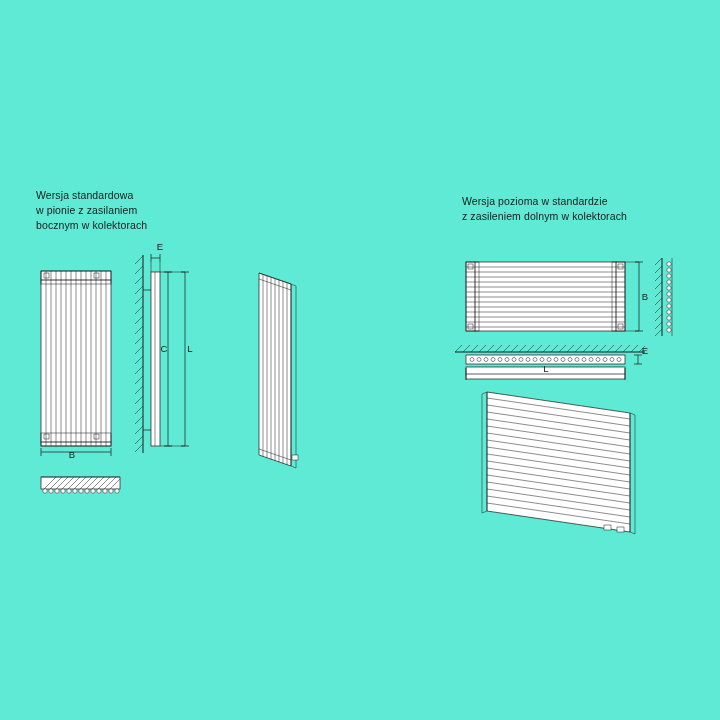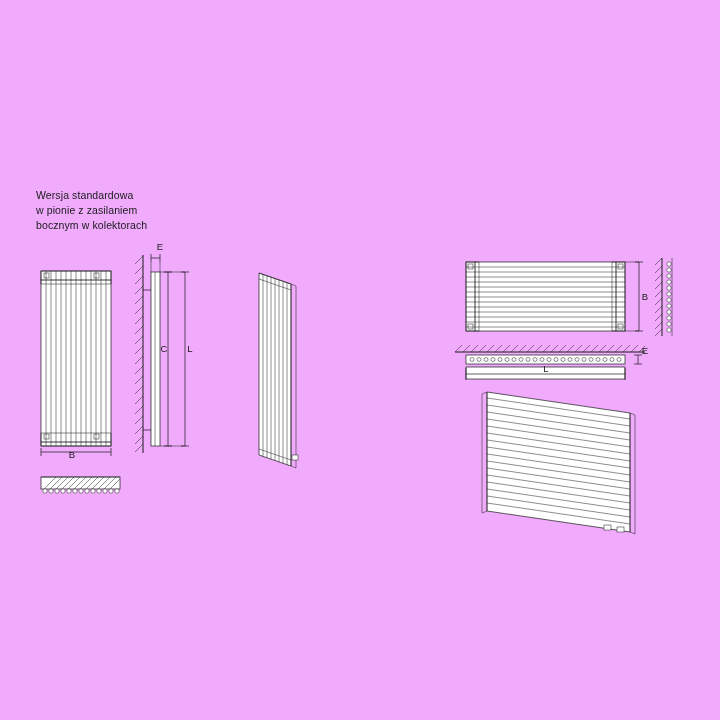--- a/index.html
+++ b/index.html
@@ -4,21 +4,21 @@
 <style>
   html, body {
     margin: 0;
     padding: 0;
     background: #ffffff;
   }
   #page {
     position: relative;
     width: 720px;
     height: 720px;
-    background: #f0abfc;
+    background: #5eead4;
     font-family: "Liberation Sans", sans-serif;
     overflow: hidden;
   }
   .caption {
     position: absolute;
     font-size: 10.5px;
     line-height: 15px;
     color: #1a1a1a;
     white-space: pre-line;
     letter-spacing: 0.1px;
@@ -39,20 +39,22 @@
   }
 </style>
 </head>
 <body>
 
 <div id="page">
 
   <div class="caption" id="caption-left">Wersja standardowa
 w pionie z zasilaniem
 bocznym w kolektorach</div>
+  <div class="caption" id="caption-right">Wersja pozioma w standardzie
+z zasileniem dolnym w kolektorach</div>
 
   <svg width="720" height="720" viewBox="0 0 720 720">
 
     <g>
       <rect class="ln thin fillw" x="41" y="271" width="70" height="175"></rect>
 
       <line class="ln vthin" x1="46" y1="271" x2="46" y2="446"></line>
       <line class="ln vthin" x1="51" y1="271" x2="51" y2="446"></line>
       <line class="ln vthin" x1="56" y1="271" x2="56" y2="446"></line>
       <line class="ln vthin" x1="61" y1="271" x2="61" y2="446"></line>

